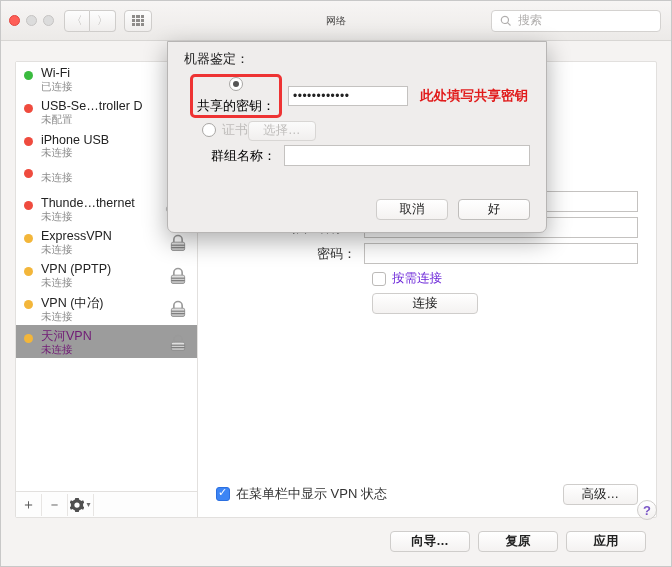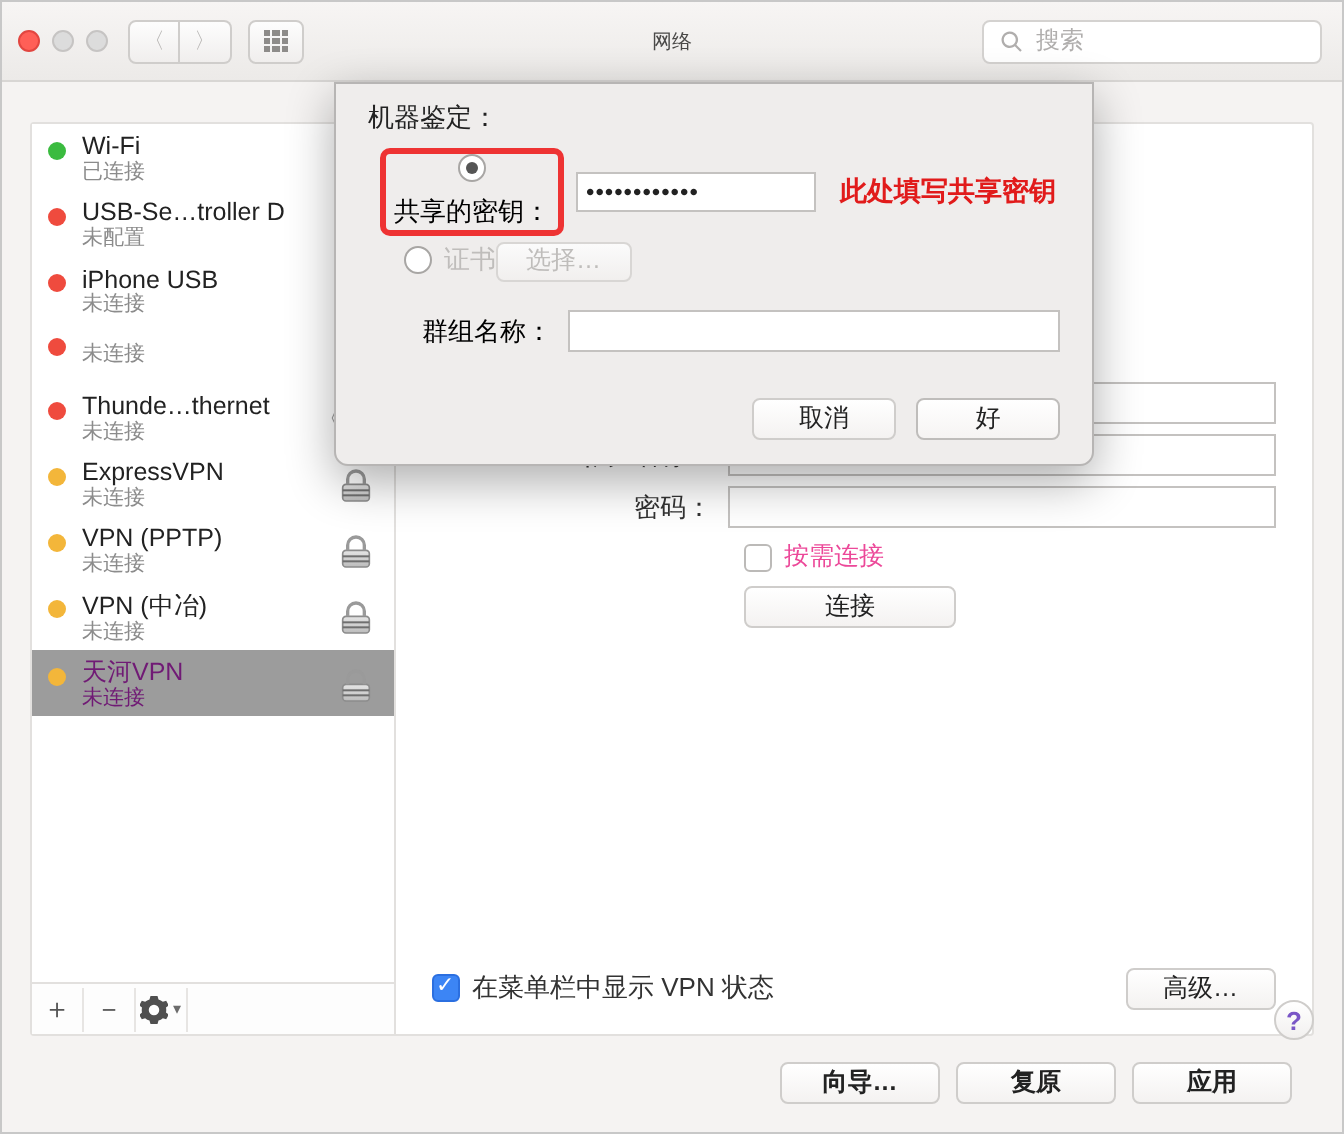--- a/index.html
+++ b/index.html
@@ -64,21 +64,21 @@
   .radio-group{ margin-left:6px;}
   .radio-row{ display:flex; align-items:center; gap:6px; margin:2px 0; }
   .radio{ width:14px;height:14px;border-radius:50%; border:1px solid #a8a6a4; background:#fff; display:flex;align-items:center;justify-content:center;}
   .radio.sel::after{content:"";width:6px;height:6px;border-radius:50%;background:#555;}
   .hlbox{ border:3px solid #e33; border-radius:5px; padding:0 4px; display:inline-flex; align-items:center; gap:6px;flex-direction:column;}
   .sheet .pw { width:120px; height:20px; border:1px solid #c4c2c0; background:#fff; font-size:12px; padding:0 4px; letter-spacing:0.5px; color:#222; display:inline-flex; align-items:center;}
   .annot{ color:#e11b1b; font-weight:600; font-size:13.5px; margin-left:6px;}
   .choose-row{ display:flex; align-items:flex-start; gap:0; font-size:13px; margin-left:12px; margin-top:3px;}
   .choose-row .dis{ color:#bfbdbb;}
   .choose-btn{ height:20px; padding:0 14px; border:1px solid #d8d6d4; border-radius:4px; background:linear-gradient(#fbfbfb,#f1efee); color:#bfbdbb; font-size:12.5px;}
-  .grp-row{ display:flex; align-items:center; margin-top:14px;}
+  .grp-row{ display:flex; align-items:center; margin-top:4px;}
   .grp-row label{ width:100px; text-align:right; padding-right:8px; font-size:13px;}
   .grp-row .inp{ flex:1; height:21px; border:1px solid #c4c2c0; background:#fff;}
   .sheet-btns{ position:absolute; right:16px; bottom:12px; display:flex; gap:10px;}
   .sheet-btns .btn{ width:72px;}
   .sheet-btns .btn.default{ background:linear-gradient(#fff,#f6f4f3); border-color:#bfbdbb;}
   .chk.blue{ background:#3c85f5; border-color:#2b6fe0; position:relative;}
   .chk.blue::after{content:"✓"; color:#fff; font-size:11px; position:absolute; top:-2px; left:1px;}
 </style>
 </head>
 <body>
@@ -267,21 +267,21 @@
       <div class="field-row">
         <label>帐户名称：</label>
         <div class="inp"></div>
       </div>
       <div class="field-row">
         <label>密码：</label>
         <div class="inp"></div>
       </div>
       <div class="chk-row">
         <div class="chk"></div>
-        <span style="color:#ec4899">按需连接</span>
+        <span style="color:#6d28d9">按需连接</span>
       </div>
       <div class="btn-row" style="margin-top:6px">
         <div class="btn" style="width:106px">连接</div>
       </div>
 
       <div class="vpn-status-row">
         <div class="chk blue"></div>
         <span>在菜单栏中显示 VPN 状态</span>
       </div>
       <div class="adv-btn">

